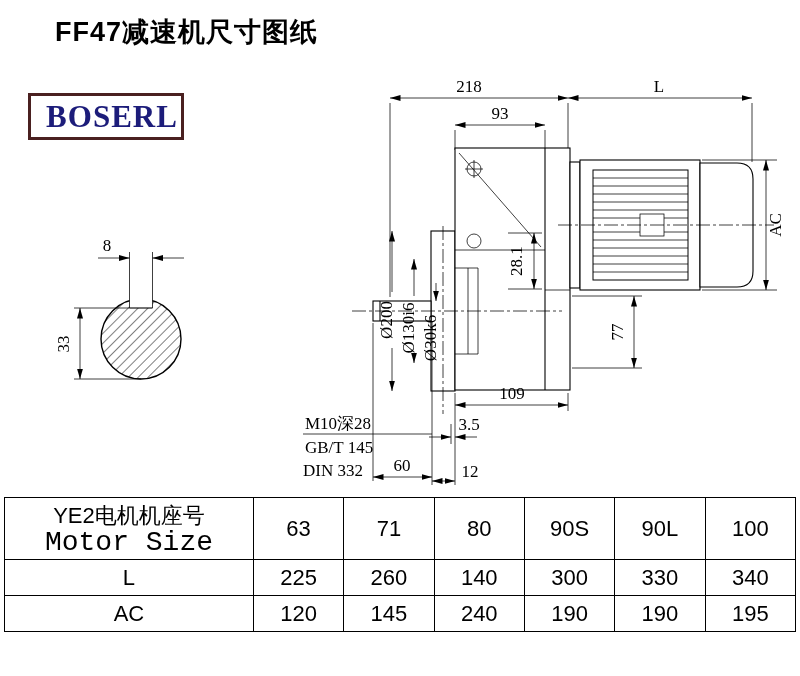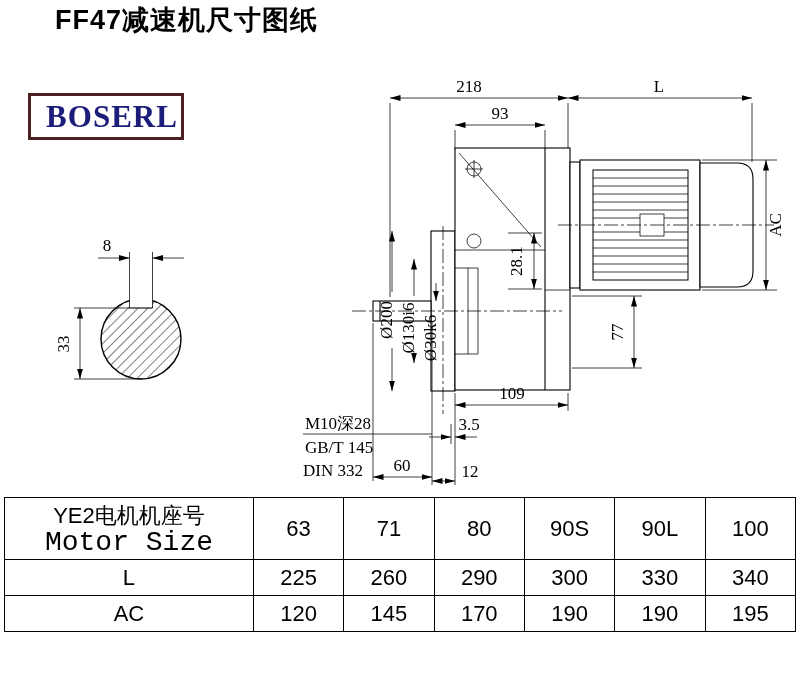--- a/index.html
+++ b/index.html
@@ -1,19 +1,19 @@
 <!DOCTYPE html>
 <html><head>
 <meta charset="utf-8">
 <style>
   * { margin:0; padding:0; box-sizing:border-box; }
   html, body { background:#ffffff; }
   .page { position:relative; width:800px; height:676px; background:#fff; overflow:hidden;
           font-family:"Liberation Sans","DejaVu Sans",sans-serif; color:#000; }
-  .title { position:absolute; left:55px; top:2px; font-size:27px; font-weight:bold; letter-spacing:1px; }
+  .title { position:absolute; left:55px; top:14px; font-size:27px; font-weight:bold; letter-spacing:1px; }
   .logo { position:absolute; left:28px; top:93px; width:156px; height:47px; border:3px solid #4a2020;
           display:flex; align-items:center; justify-content:center; background:#fff; }
   .logo span { font-family:"Liberation Serif","DejaVu Serif",serif; font-weight:bold; font-size:31px;
                color:#1c1c7a; letter-spacing:1px;margin-left:12px; }
   svg.drawing { position:absolute; left:0; top:0; }
   .ln   { stroke:#000; stroke-width:1.1; }
   .thin { stroke:#000; stroke-width:0.75; }
   .cl   { stroke:#000; stroke-width:0.75; stroke-dasharray:14 3 3 3; }
   .dt   { font-family:"Liberation Serif","DejaVu Serif",serif; font-size:17px; fill:#000; }
   table.dims { position:absolute; left:4px; top:497px; width:792px; border-collapse:collapse;
@@ -187,30 +187,30 @@
         <td>71</td>
         <td>80</td>
         <td>90S</td>
         <td>90L</td>
         <td>100</td>
       </tr>
       <tr class="drow">
         <td>L</td>
         <td>225</td>
         <td>260</td>
-        <td>290</td>
+        <td>140</td>
         <td>300</td>
         <td>330</td>
         <td>340</td>
       </tr>
       <tr class="drow">
         <td>AC</td>
         <td>120</td>
         <td>145</td>
-        <td>170</td>
+        <td>240</td>
         <td>190</td>
         <td>190</td>
         <td>195</td>
       </tr>
     </tbody>
   </table>
 
 </div>
 
 </body></html>

